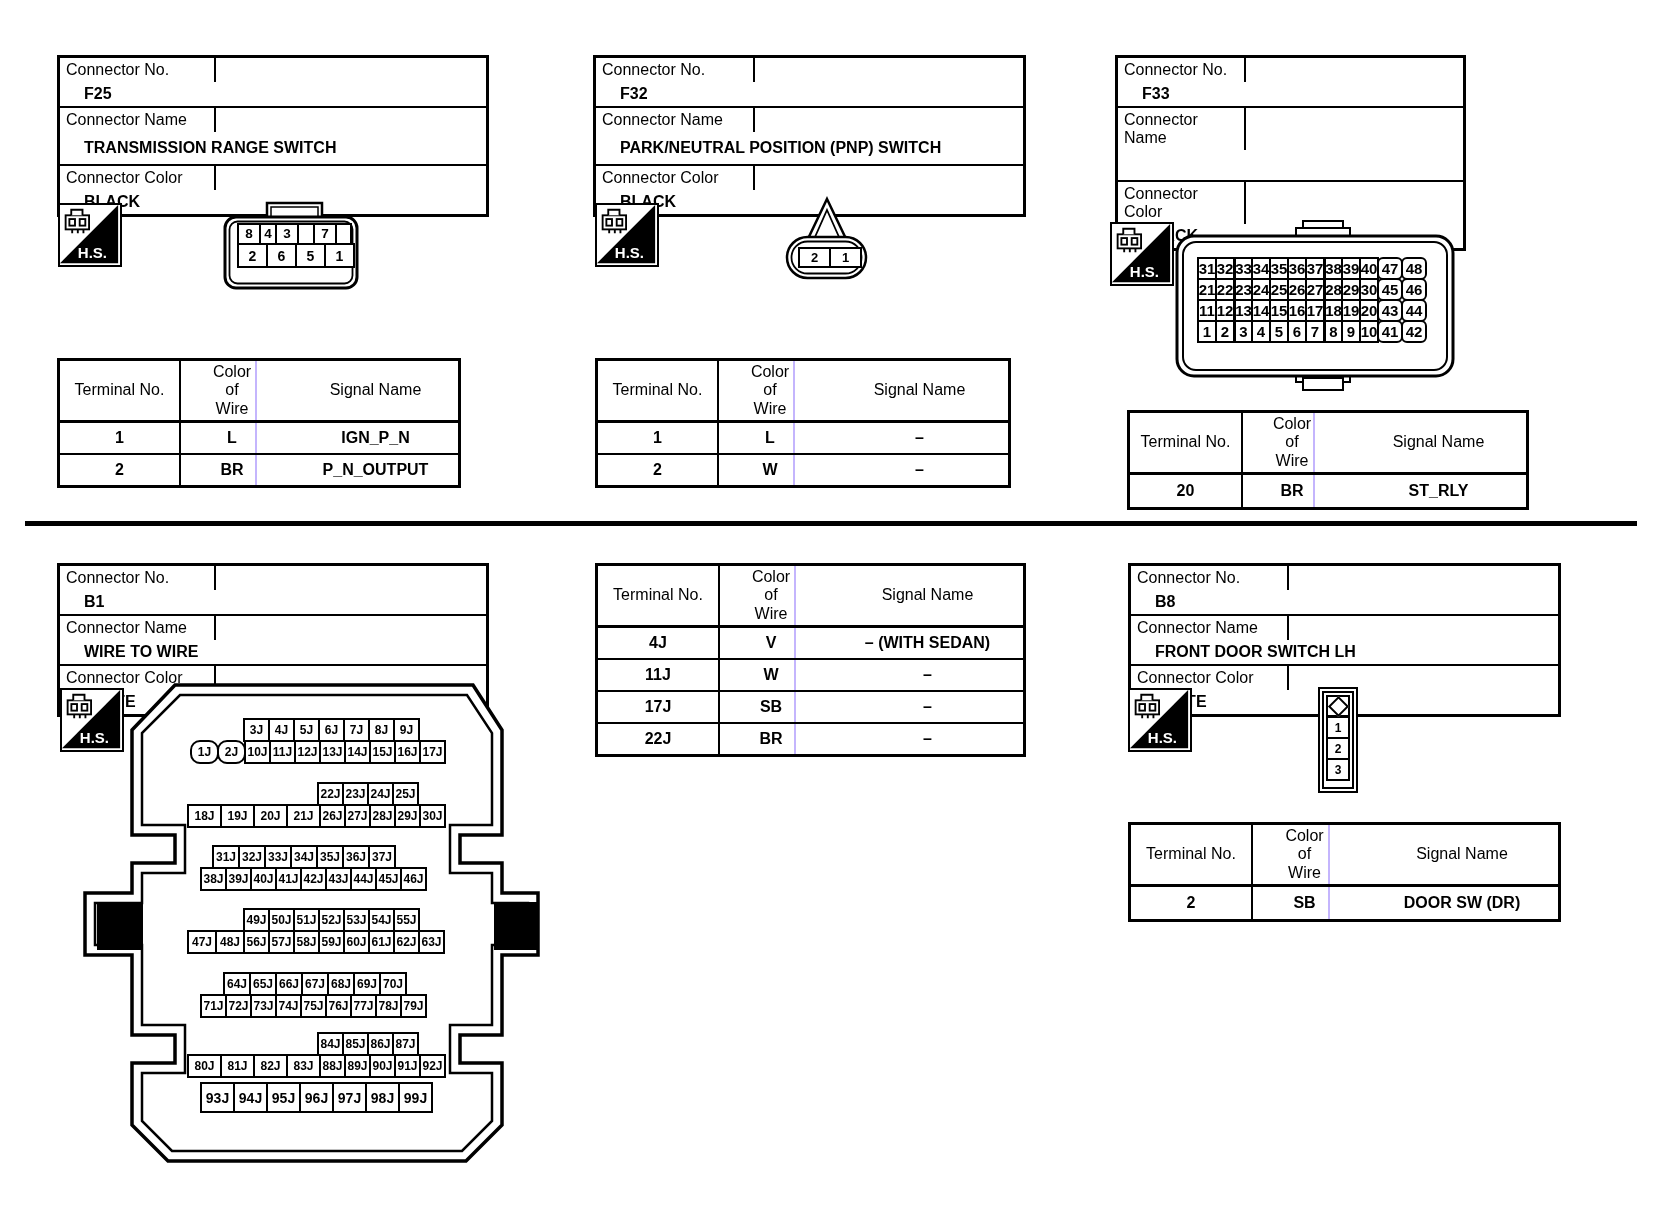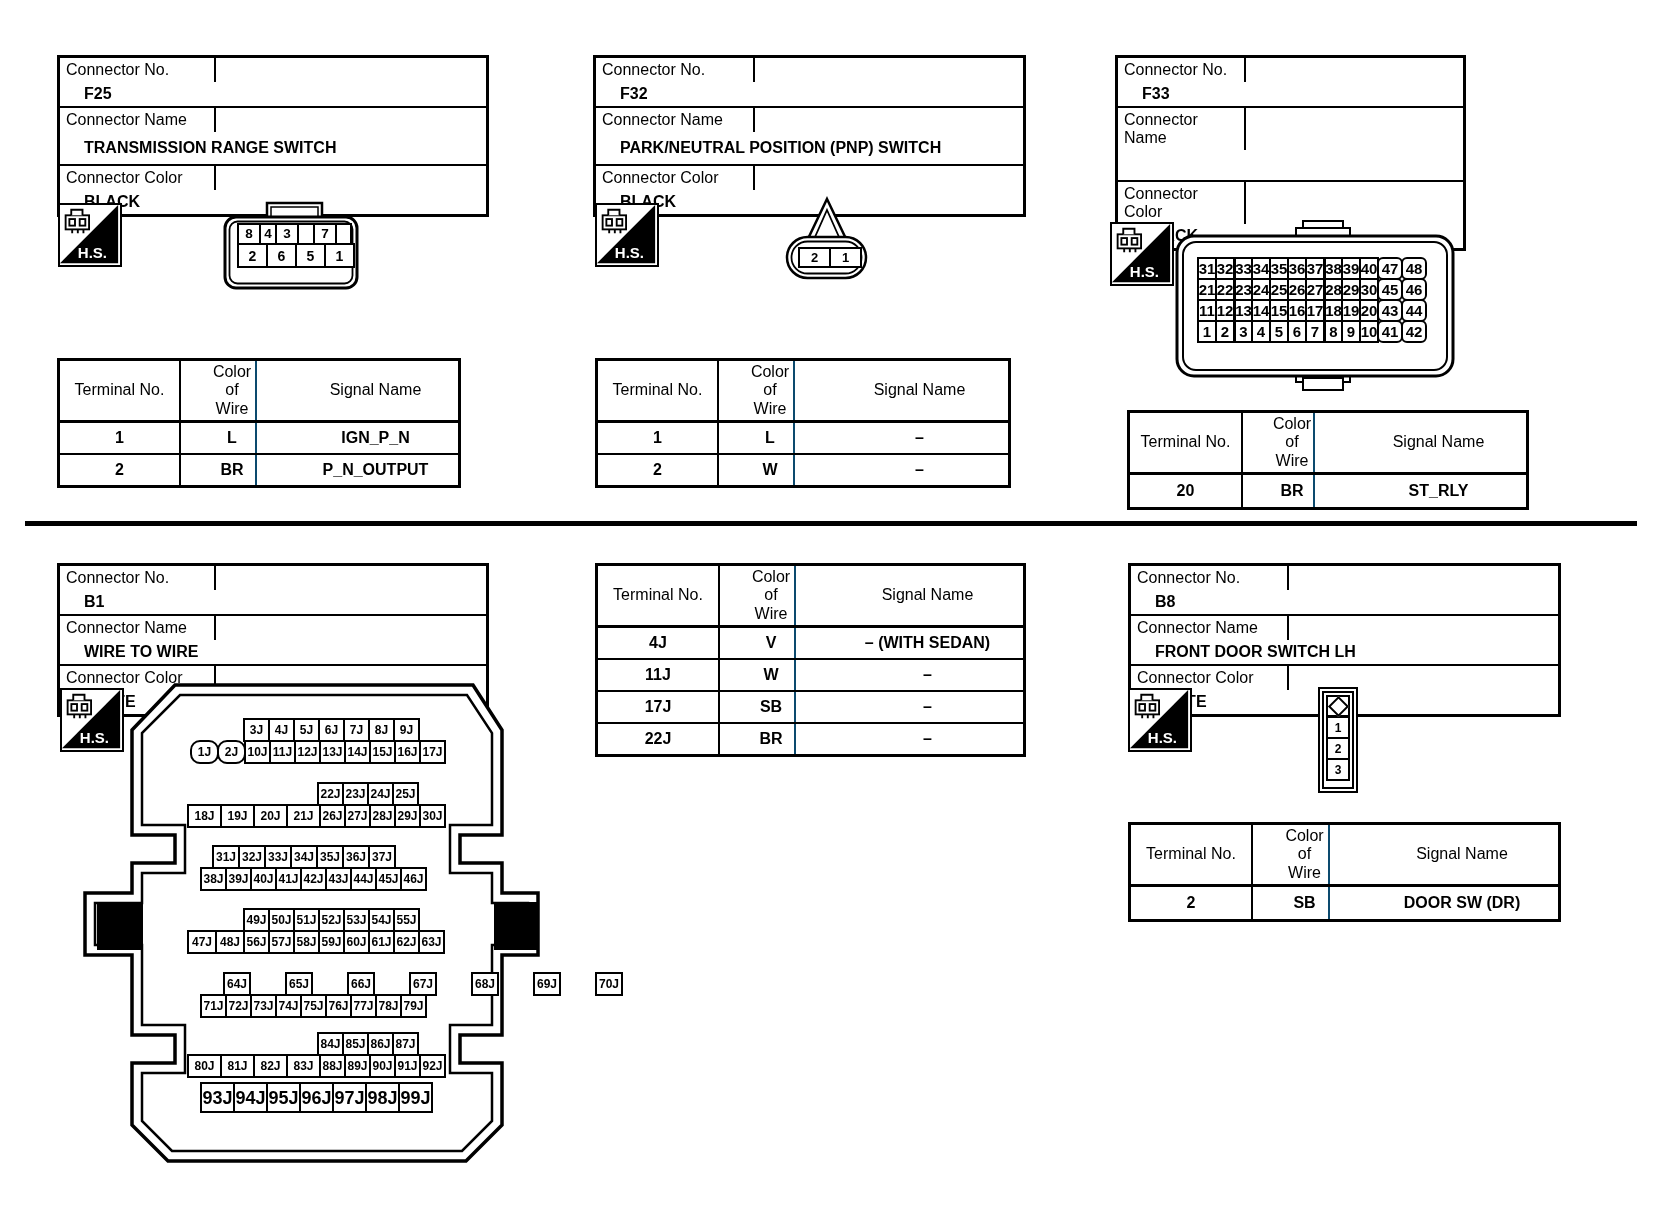--- a/index.html
+++ b/index.html
@@ -15,21 +15,21 @@
   .ival{flex:1;display:flex;align-items:center;padding:3px 24px;font-weight:bold;box-sizing:border-box;}
 
   
   .ttable{position:absolute;border:3px solid #000;background:#fff;display:flex;flex-direction:column;--c1:121px;--c2:76px;}
   .trow{display:flex;border-bottom:2px solid #000;min-height:30px;}
   .trow:last-child{border-bottom:0;}
   .trow.head{border-bottom:3px solid #000;min-height:52px;}
   .tc{display:flex;align-items:center;justify-content:center;text-align:center;padding:2px 4px;box-sizing:border-box;font-weight:bold;}
   .trow.head .tc{font-weight:normal;line-height:1.15;}
   .tc1{flex:none;width:var(--c1);border-right:2px solid #000;}
-  .tc2{flex:none;width:var(--c2);border-right:2px solid #0c4a6e;padding-left:32px;}
+  .tc2{flex:none;width:var(--c2);border-right:2px solid #c4b5fd;padding-left:32px;}
   .tc3{flex:1;margin-left:36px;}
 
   
   .hs{position:absolute;width:64px;height:64px;border:2px solid #000;background:#fff;box-sizing:border-box;}
   .hs svg{display:block;width:100%;height:100%;}
   .hs text{font-family:"Liberation Sans",sans-serif;}
 
   
   .pin-row{position:absolute;display:flex;}
   .pin-col{position:absolute;display:flex;flex-direction:column;}
@@ -46,21 +46,21 @@
   .r-f25a .pin-cell:nth-child(6){width:17px;}
   .r-f25b .pin-cell{width:31px;height:25px;font-size:14px;}
   .r-f32 .pin-cell{width:33px;height:21px;font-size:13px;}
   .r-f33 .pin-cell{width:20px;height:23px;font-size:15px;}
   .r-f33 .pin-cell:nth-child(n+11){width:26px;border-radius:6px;}
   .r-f33 .pin-cell:nth-child(3),.r-f33 .pin-cell:nth-child(8){border-left-width:3px;}
   .wideA .pin-cell.w{width:29px;border-radius:10px;}
   .wideB .pin-cell.w{width:35px;}
   .wideC .pin-cell.w{width:30px;}
   .r-g3t .pin-cell,.r-g5t .pin-cell{width:28px;}
-  .r-g7 .pin-cell{width:35px;height:31px;font-size:18px;}
+  .r-g7 .pin-cell{width:35px;height:31px;font-size:14px;}
 
   .diamond{display:block;width:11px;height:11px;border:2px solid #000;transform:rotate(45deg);background:#fff;}
 
   .divider{position:absolute;left:25px;top:521px;width:1612px;height:5px;background:#000;}
   .box{position:absolute;border:2px solid #000;background:#fff;box-sizing:border-box;}
 </style>
 </head>
 <body>
 
 <div id="canvas">
@@ -415,21 +415,21 @@
       <div class="pin-cell w">48J</div>
       <div class="pin-cell">56J</div>
       <div class="pin-cell">57J</div>
       <div class="pin-cell">58J</div>
       <div class="pin-cell">59J</div>
       <div class="pin-cell">60J</div>
       <div class="pin-cell">61J</div>
       <div class="pin-cell">62J</div>
       <div class="pin-cell">63J</div>
     </div>
-  <div class="pin-row r-g5t" style="left:223px;top:972px;gap:36px;">
+  <div class="pin-row r-g5t" style="left:223px;top:972px;">
       <div class="pin-cell">64J</div>
       <div class="pin-cell">65J</div>
       <div class="pin-cell">66J</div>
       <div class="pin-cell">67J</div>
       <div class="pin-cell">68J</div>
       <div class="pin-cell">69J</div>
       <div class="pin-cell">70J</div>
     </div>
   <div class="pin-row" style="left:200px;top:994px;">
       <div class="pin-cell">71J</div>

